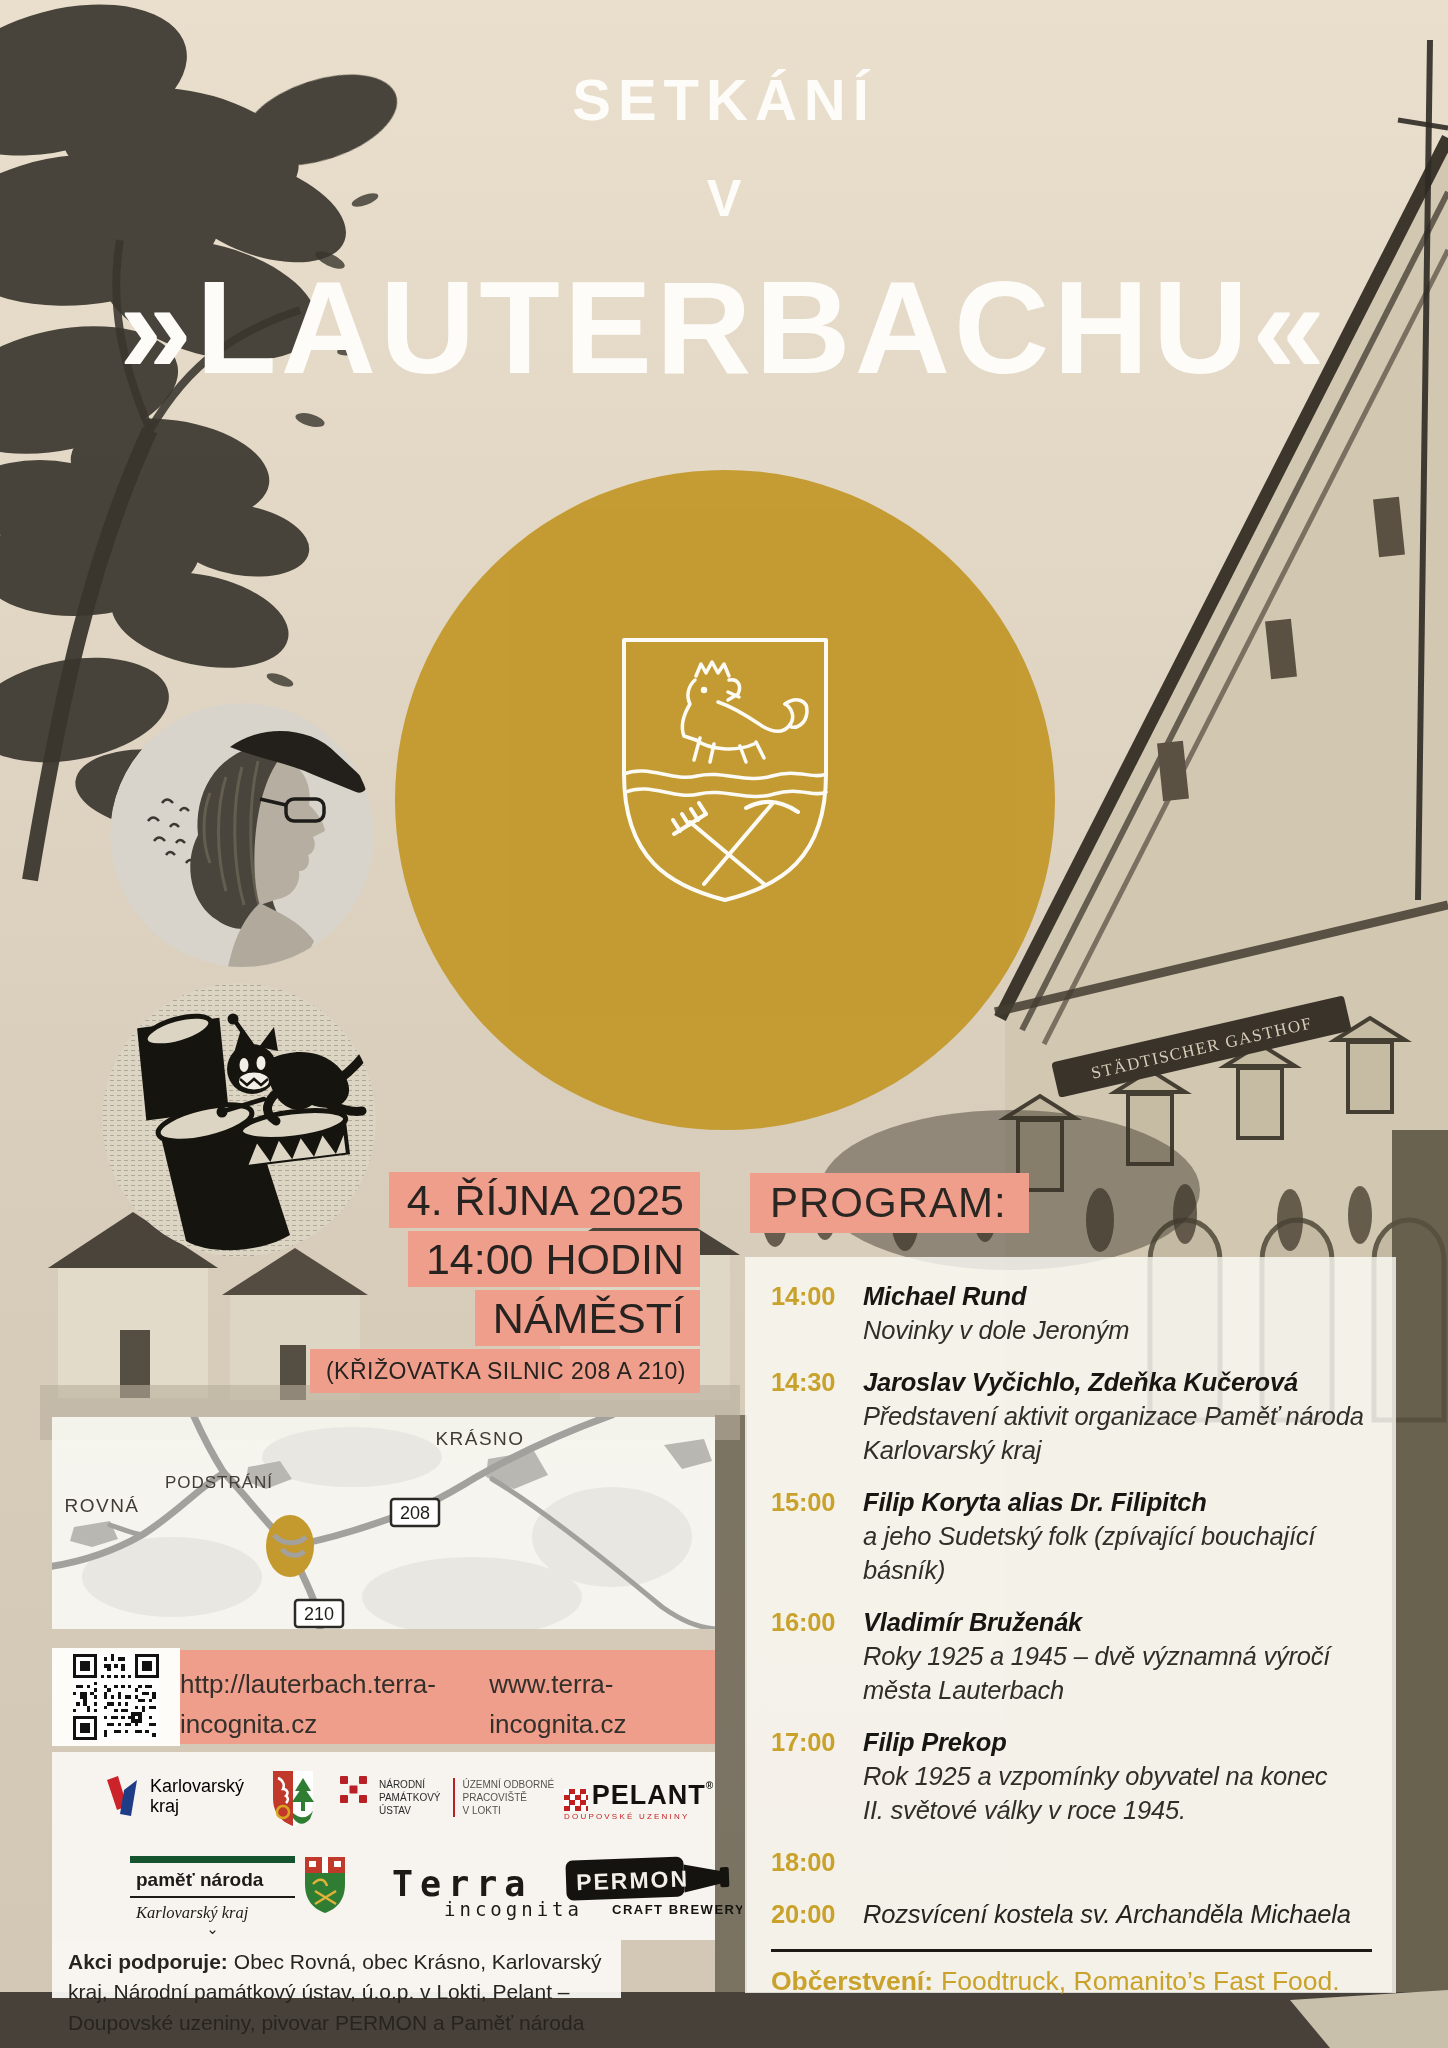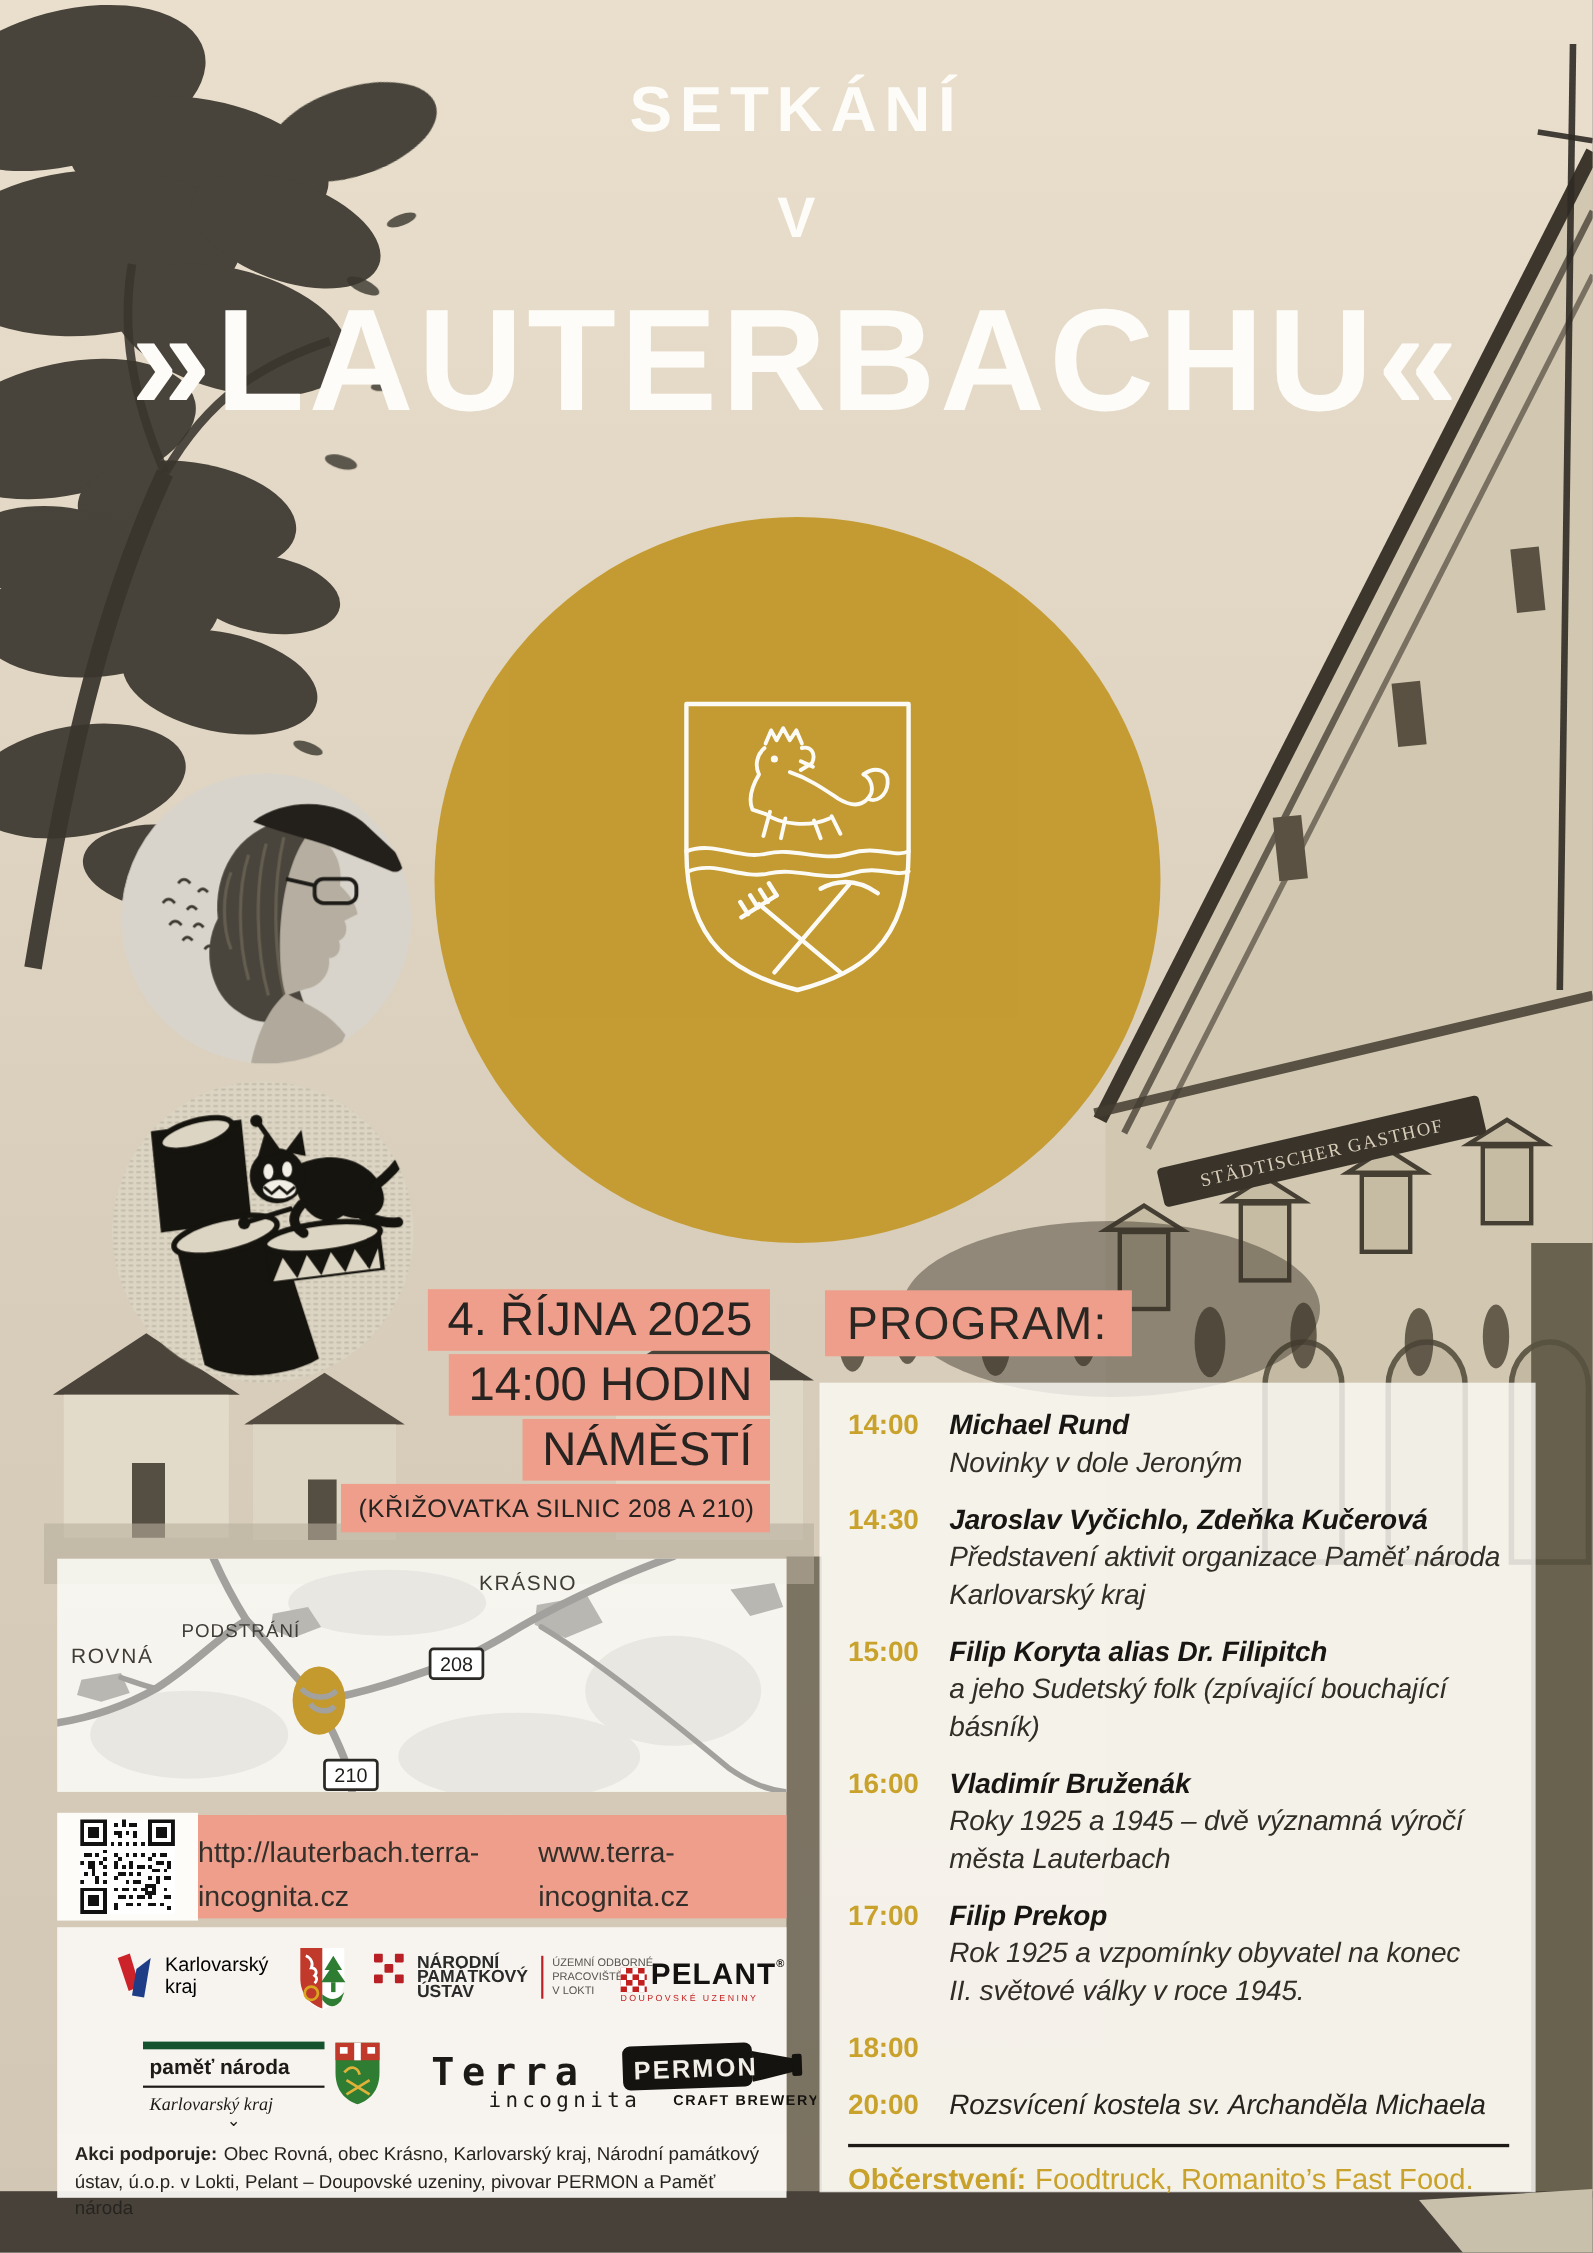--- a/index.html
+++ b/index.html
@@ -42,30 +42,30 @@
   .refreshments .lbl{font-weight:700;margin-right:8px;}
   
   .mapbox{left:52px;top:1417px;width:663px;height:212px;background:rgba(252,251,247,.85);z-index:15;}
   .qr-row{left:52px;top:1648px;width:663px;height:98px;z-index:15;}
   .qr-box{position:absolute;left:0;top:0;width:128px;height:98px;background:#fdfcf9;
     display:flex;align-items:center;justify-content:center;}
   .url-bar{position:absolute;left:128px;top:2px;width:535px;height:94px;background:#ee9e8b;
     box-sizing:border-box;display:flex;justify-content:center;align-items:flex-end;padding-right:20px;}
   .url-bar .url{font-size:26px;color:#332f2a;line-height:40px;}
   .logos{left:52px;top:1752px;width:663px;height:188px;background:rgba(250,248,243,.93);z-index:15;}
-  .footer{left:52px;top:1940px;width:663px;height:58px;background:rgba(250,248,243,.95);z-index:15;
-    box-sizing:border-box;padding:7px 16px;font-size:17px;line-height:1.45;color:#27241f;}
+  .footer{left:52px;top:1940px;width:569px;height:58px;background:rgba(250,248,243,.95);z-index:15;
+    box-sizing:border-box;padding:7px 16px;font-size:21px;line-height:1.45;color:#27241f;}
   .footer .lbl{font-weight:700;margin-right:6px;}
   
   .logo{position:absolute;}
   .kraj-logo{left:52px;top:22px;display:flex;align-items:center;}
   .kraj-text{margin-left:10px;font-size:18px;line-height:20px;color:#000000;}
   .npu-logo{left:288px;top:24px;display:flex;align-items:flex-start;}
   .npu-cols{display:flex;margin-left:9px;margin-top:2px;}
-  .npu-col1{font-size:16px;font-weight:700;color:#2a2a2a;line-height:13px;}
+  .npu-col1{font-size:10px;font-weight:400;color:#2a2a2a;line-height:13px;}
   .npu-col2{font-size:10px;color:#55514c;line-height:13px;border-left:2px solid #b92025;
     padding-left:8px;margin-left:12px;}
   .pelant-logo{left:512px;top:28px;width:150px;}
   .pelant-row{display:flex;align-items:flex-end;}
   .pelant-check{width:64px;height:22px;background:repeating-conic-gradient(#c21f1f 0% 25%,#fff 0% 50%);
     background-size:11px 11px;}
   .pelant-name{font-size:27px;font-weight:700;color:#141210;letter-spacing:1px;margin-left:4px;}
   .pelant-reg{font-size:10px;vertical-align:top;color:#141210;}
   .pelant-sub{font-size:8px;color:#c21f1f;letter-spacing:2.2px;margin-top:1px;}
   .pamet-logo{left:78px;top:104px;width:165px;color:#1d1b18;}

